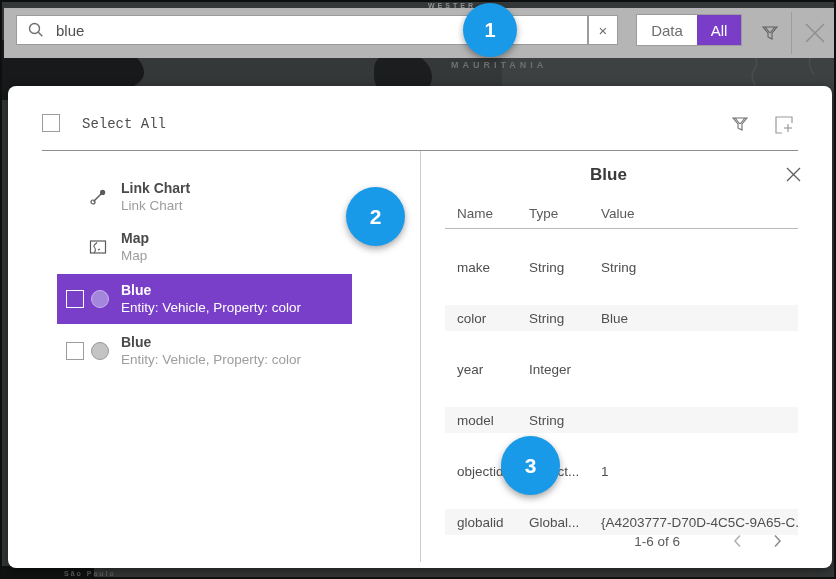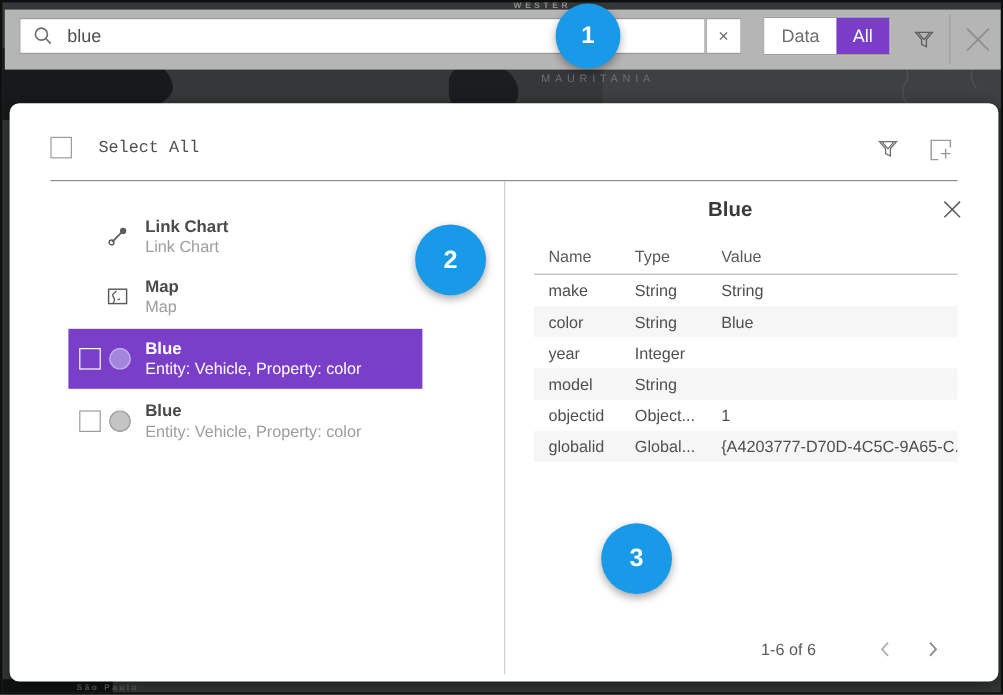--- a/index.html
+++ b/index.html
@@ -14,21 +14,21 @@
                      background:#17191a; border-radius:0 46% 58% 0 / 0 55% 45% 0; z-index:1; }
   .map-land-mid    { position:absolute; left:372px; top:50px; width:58px; height:46px;
                      background:#1b1d1e; border-radius:40% 60% 50% 50%; z-index:1; }
   .map-region-right{ position:absolute; left:500px; top:50px; width:334px; height:38px;
                      background:#3e4141; z-index:1; }
   .map-border-svg  { position:absolute; left:690px; top:50px; z-index:1; }
   .map-land-bottom { position:absolute; left:0; top:564px; width:92px; height:15px;
                      background:#101212; z-index:1; }
   .map-label-top   { position:absolute; left:426px; top:0; font-size:7px; font-weight:bold;
                      letter-spacing:3px; color:#8d9091; z-index:1; white-space:nowrap; }
-  .map-label-country{ position:absolute; left:449px; top:58px; font-size:9px; font-weight:normal;
+  .map-label-country{ position:absolute; left:449px; top:58px; font-size:9px; font-weight:bold;
                      letter-spacing:4px; color:#6c7071; z-index:1; white-space:nowrap; }
   .map-label-bottom{ position:absolute; left:62px; top:568px; font-size:7px; font-weight:bold;
                      letter-spacing:2px; color:#5e6162; z-index:1; white-space:nowrap; }
 
   
   .topbar { position:absolute; left:2px; top:6px; width:830px; height:50px;
             background:#b5b5b5; z-index:2; }
   .search-box { position:absolute; left:12px; top:7px; width:572px; height:30px;
                 background:#fff; border:1px solid #9b9b9b; display:flex; align-items:center; }
   .search-box .mag { margin-left:11px; display:flex; }
@@ -84,21 +84,21 @@
   .detail-title { position:absolute; left:0; right:36px; top:14px; text-align:center;
                   font-size:17px; font-weight:bold; color:#3a3a3a; }
   .detail-close { position:absolute; right:28px; top:12px; width:22px; height:22px;
                   display:flex; align-items:center; justify-content:center; }
   .attr-table { position:absolute; left:24px; right:34px; top:48px; }
   .tr { display:flex; height:26px; align-items:center; padding-left:12px; font-size:13.5px; }
   .tr .c-name { width:72px; }
   .tr .c-type { width:72px; }
   .tr .c-value{ flex:1; white-space:nowrap; overflow:hidden; }
   .tr.head { color:#5a5a5a; border-bottom:1px solid #b9b9b9; height:30px; }
-  .tr.row { color:#4f4f4f; }
+  .tr.row { color:#4f4f4f;margin-top:25px; }
   .tr.row:nth-child(odd) { background:#f6f6f6; } 
   .pagination { position:absolute; right:42px; bottom:16px; display:flex; align-items:center; }
   .pg-label { font-size:13.5px; color:#5a5a5a; margin-right:30px; }
   .pg-btn { width:26px; height:22px; display:flex; align-items:center; justify-content:center; margin-left:14px; }
 
   
   .annot { position:absolute; border-radius:50%; background:#189ae8; z-index:5;
            display:flex; align-items:center; justify-content:center;
            color:#fff; font-weight:bold; box-shadow:0 3px 7px rgba(0,0,0,0.35); }
   .annot-1 { left:461px; top:1px;  width:54px; height:54px; font-size:20px; }

